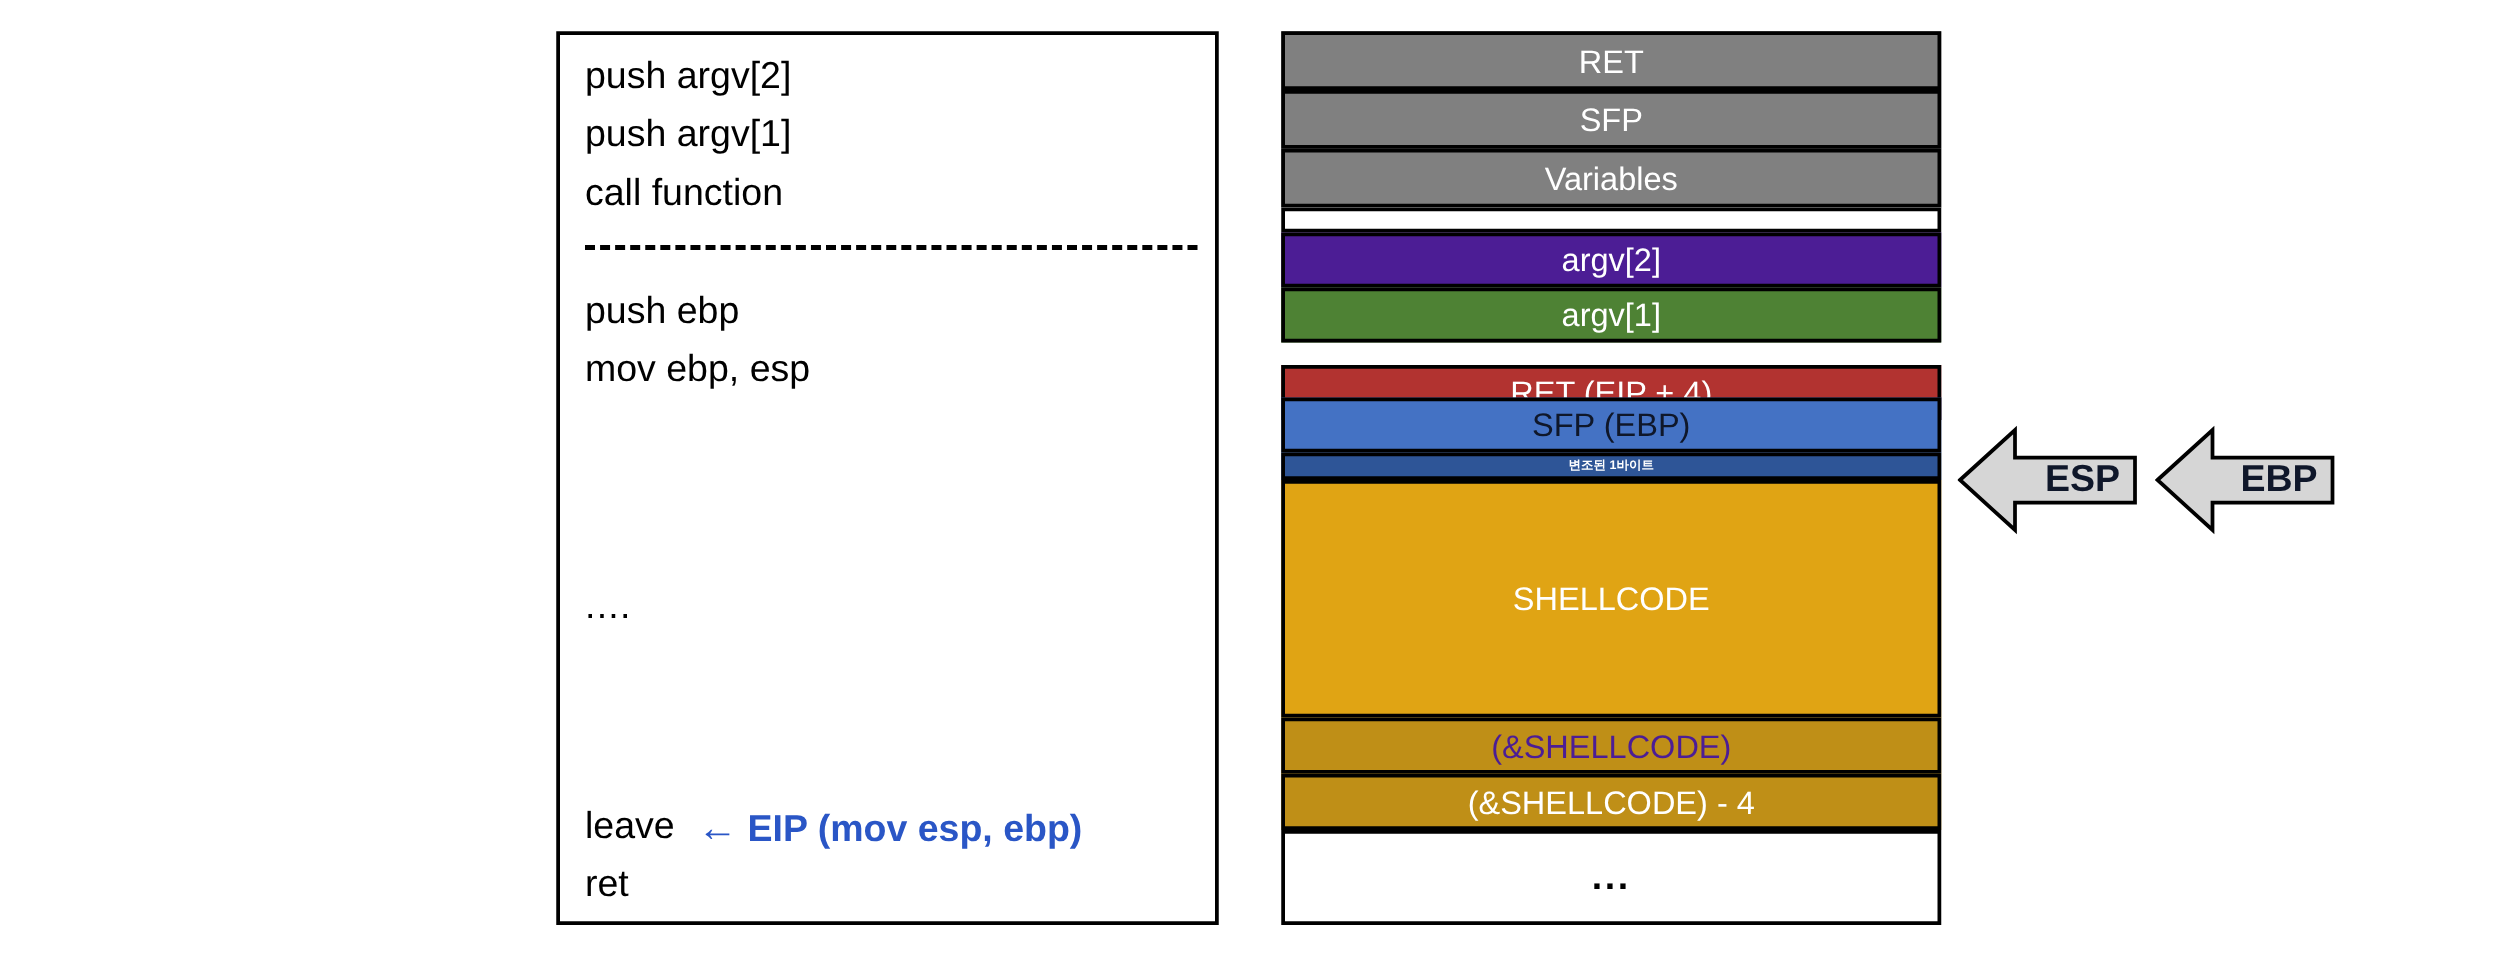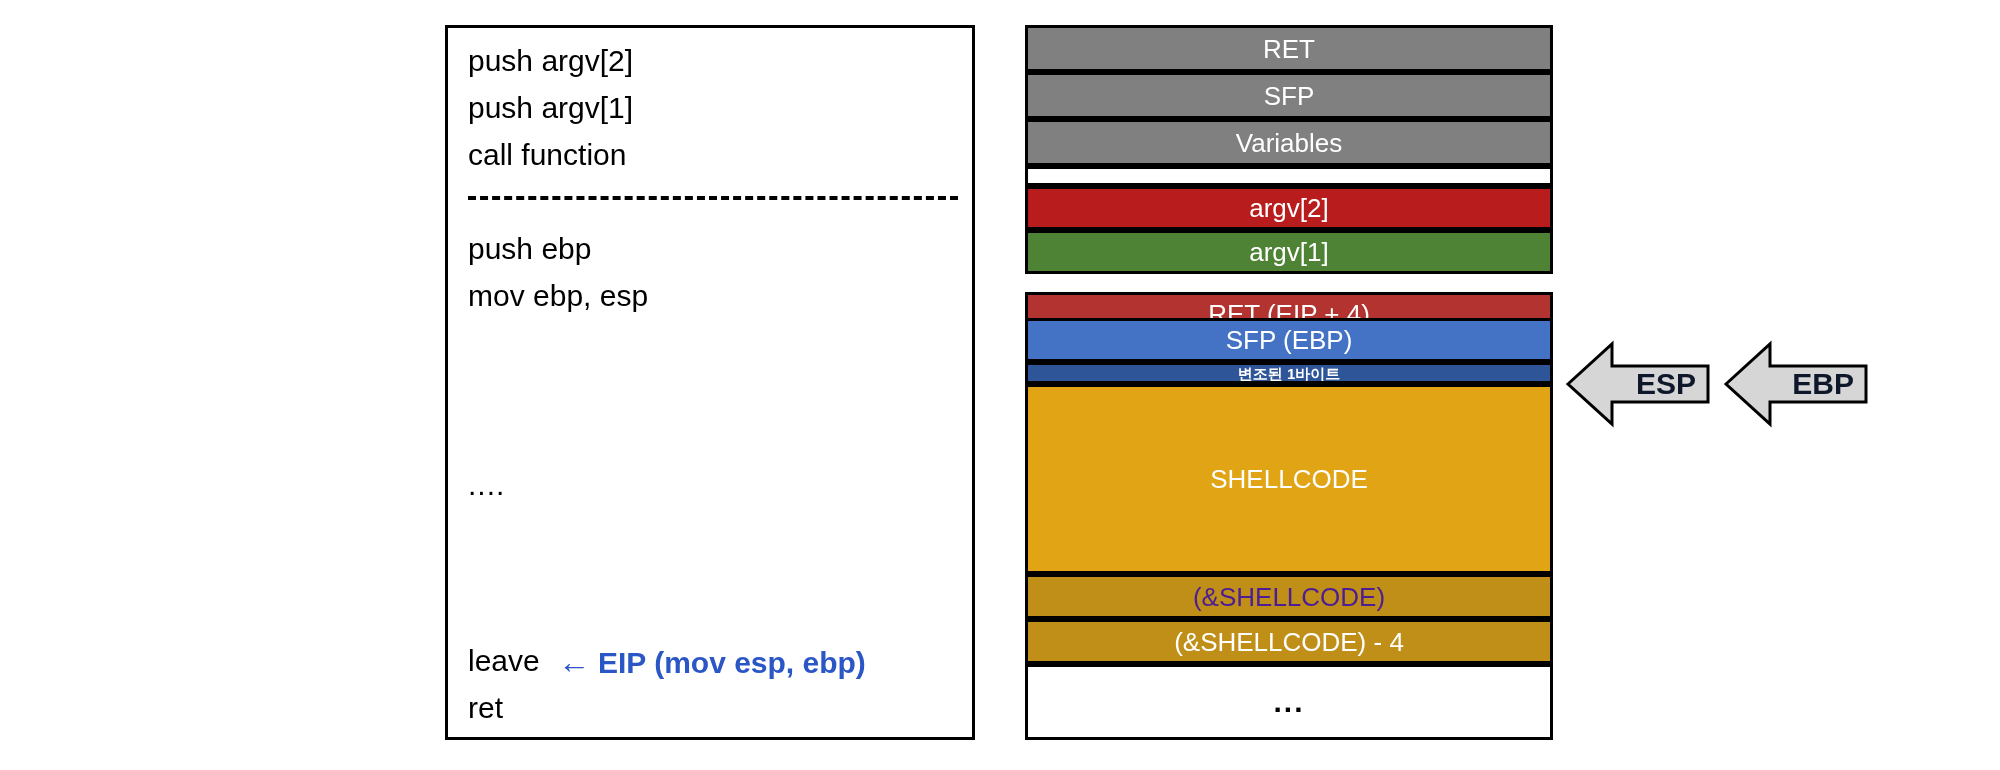--- a/index.html
+++ b/index.html
@@ -101,21 +101,21 @@
     color: #ffffff;
     white-space: nowrap;
     line-height: 1;
     font-family: "Liberation Sans", sans-serif;
   }
   .stack-row.gap .row-label,
   .stack-row.tail .row-label {
     color: #000000;
   }
   .stack-row.tamper .row-label {
-    font-size: 15px;
+    font-size: 10px;
     font-weight: bold;
   }
   .stack-row.tail .row-label {
     font-size: 30px;
     letter-spacing: 2px;
     font-weight: bold;
   }
 
   
   .reg-arrow {
@@ -172,31 +172,31 @@
     </div>
     <div class="stack-row" style="top: 94px; height: 47px; background: rgb(128, 128, 128);">
       <span class="row-label" style="color: rgb(255, 255, 255);">Variables</span>
     </div>
     <div class="stack-row" style="top: 47px; height: 47px; background: rgb(128, 128, 128);">
       <span class="row-label" style="color: rgb(255, 255, 255);">SFP</span>
     </div>
     <div class="stack-row gap" style="top: 141px; height: 20px; background: rgb(255, 255, 255);">
       <span class="row-label" style="color: rgb(0, 0, 0);"></span>
     </div>
-    <div class="stack-row" style="top: 161px; height: 44px; background: #b91c1c;">
+    <div class="stack-row" style="top: 161px; height: 44px; background: #4c1d95;">
       <span class="row-label" style="color: rgb(255, 255, 255);">argv[2]</span>
     </div>
     <div class="stack-row" style="top: 205px; height: 44px; background: rgb(78, 130, 52);">
       <span class="row-label" style="color: rgb(255, 255, 255);">argv[1]</span>
     </div>
     <div class="stack-row" style="top: 267px; height: 44px; background: rgb(178, 51, 48);">
       <span class="row-label" style="color: rgb(255, 255, 255);">RET (EIP + 4)</span>
     </div>
     <div class="stack-row" style="top: 293px; height: 44px; background: rgb(68, 114, 196);">
-      <span class="row-label" style="color: #ffffff;">SFP (EBP)</span>
+      <span class="row-label" style="color: #0f172a;">SFP (EBP)</span>
     </div>
     <div class="stack-row tamper" style="top: 337px; height: 22px; background: rgb(46, 85, 151);">
       <span class="row-label" style="color: rgb(255, 255, 255);">변조된 1바이트</span>
     </div>
     <div class="stack-row" style="top: 359px; height: 190px; background: rgb(224, 164, 20);">
       <span class="row-label" style="color: rgb(255, 255, 255);">SHELLCODE</span>
     </div>
     <div class="stack-row" style="top: 549px; height: 45px; background: rgb(191, 143, 23);">
       <span class="row-label" style="color: #4c1d95;">(&amp;SHELLCODE)</span>
     </div>

